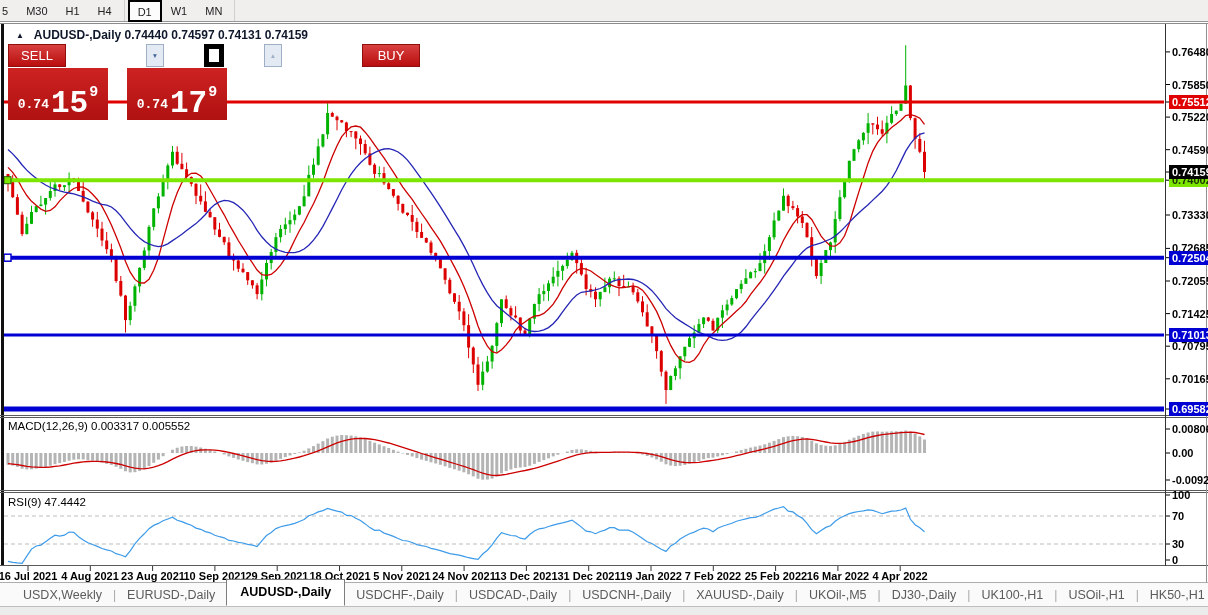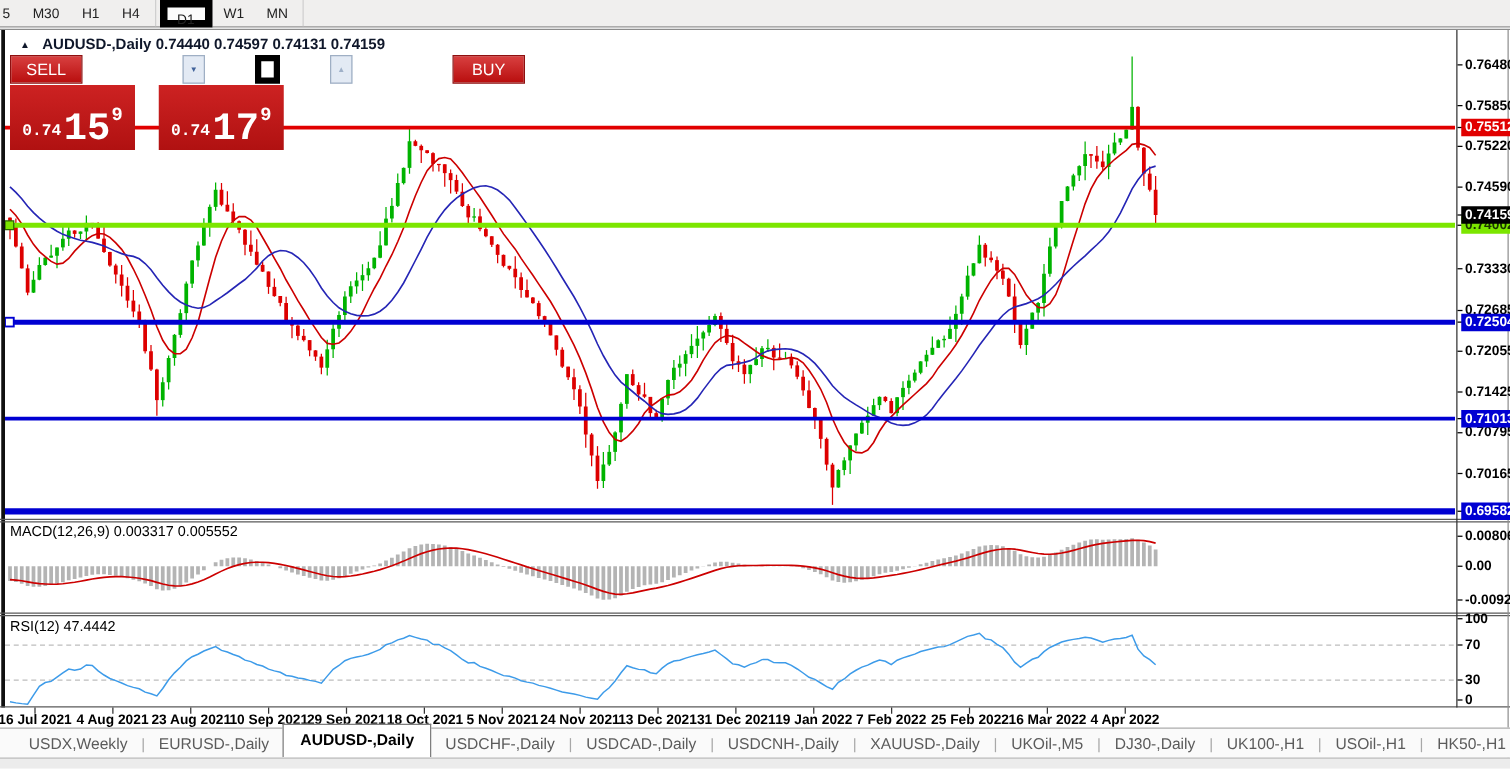--- a/index.html
+++ b/index.html
@@ -4,21 +4,21 @@
 <style>
   html,body{margin:0;padding:0;background:#fff;}
   body{width:1208px;height:615px;overflow:hidden;font-family:"Liberation Sans",sans-serif;position:relative;}
   #stage{position:relative;width:1208px;height:615px;background:#fff;}
 
   
   .toolbar{position:absolute;left:0;top:0;width:1208px;height:22px;background:#f0efee;
            border-bottom:1px solid #979797;display:flex;align-items:center;z-index:6;box-sizing:border-box;}
   .tf-btn{height:22px;line-height:22px;padding:0 9px;font-size:11px;color:#222;box-sizing:border-box;}
   .tf-btn.first{padding-left:2px;}
-  .tf-btn.active{background:#fcfcfc;border:6px solid #000000;line-height:20px;padding:0 8px;}
+  .tf-btn.active{background:#fcfcfc;border:2px solid #000000;line-height:20px;padding:0 8px;}
   .tb-sep{width:1px;height:21px;background:#cfcfcf;margin:0 3px;}
 
   svg#chart-svg{position:absolute;left:0;top:0;z-index:2;}
 
   .chart-title{position:absolute;left:16px;top:28px;font-size:12px;font-weight:700;color:#0f172a;z-index:4;white-space:nowrap;}
   .chart-title .tri{font-size:8px;margin-right:7px;position:relative;top:-1px;}
 
   
   .quote{position:absolute;left:8px;top:44px;width:219px;height:65px;z-index:5;}
   .quote-row1{display:flex;height:23px;gap:40px;}
@@ -771,21 +771,21 @@
       </div>
       <div class="qp">
         <span class="pre">0.74</span>
         <span class="big">17</span>
         <span class="sup">9</span>
       </div>
     </div>
   </div>
 
   <div class="macd-label">MACD(12,26,9) 0.003317 0.005552</div>
-  <div class="rsi-label">RSI(12) 47.4442</div>
+  <div class="rsi-label">RSI(9) 47.4442</div>
 
   <div id="price-axis">
       <div class="price-tick" style="top: 46px;">0.76480</div>
       <div class="price-tick" style="top: 79px;">0.75850</div>
       <div class="price-tick" style="top: 111px;">0.75220</div>
       <div class="price-tick" style="top: 144px;">0.74590</div>
       <div class="price-tick" style="top: 209px;">0.73330</div>
       <div class="price-tick" style="top: 242px;">0.72685</div>
       <div class="price-tick" style="top: 275px;">0.72055</div>
       <div class="price-tick" style="top: 308px;">0.71425</div>

